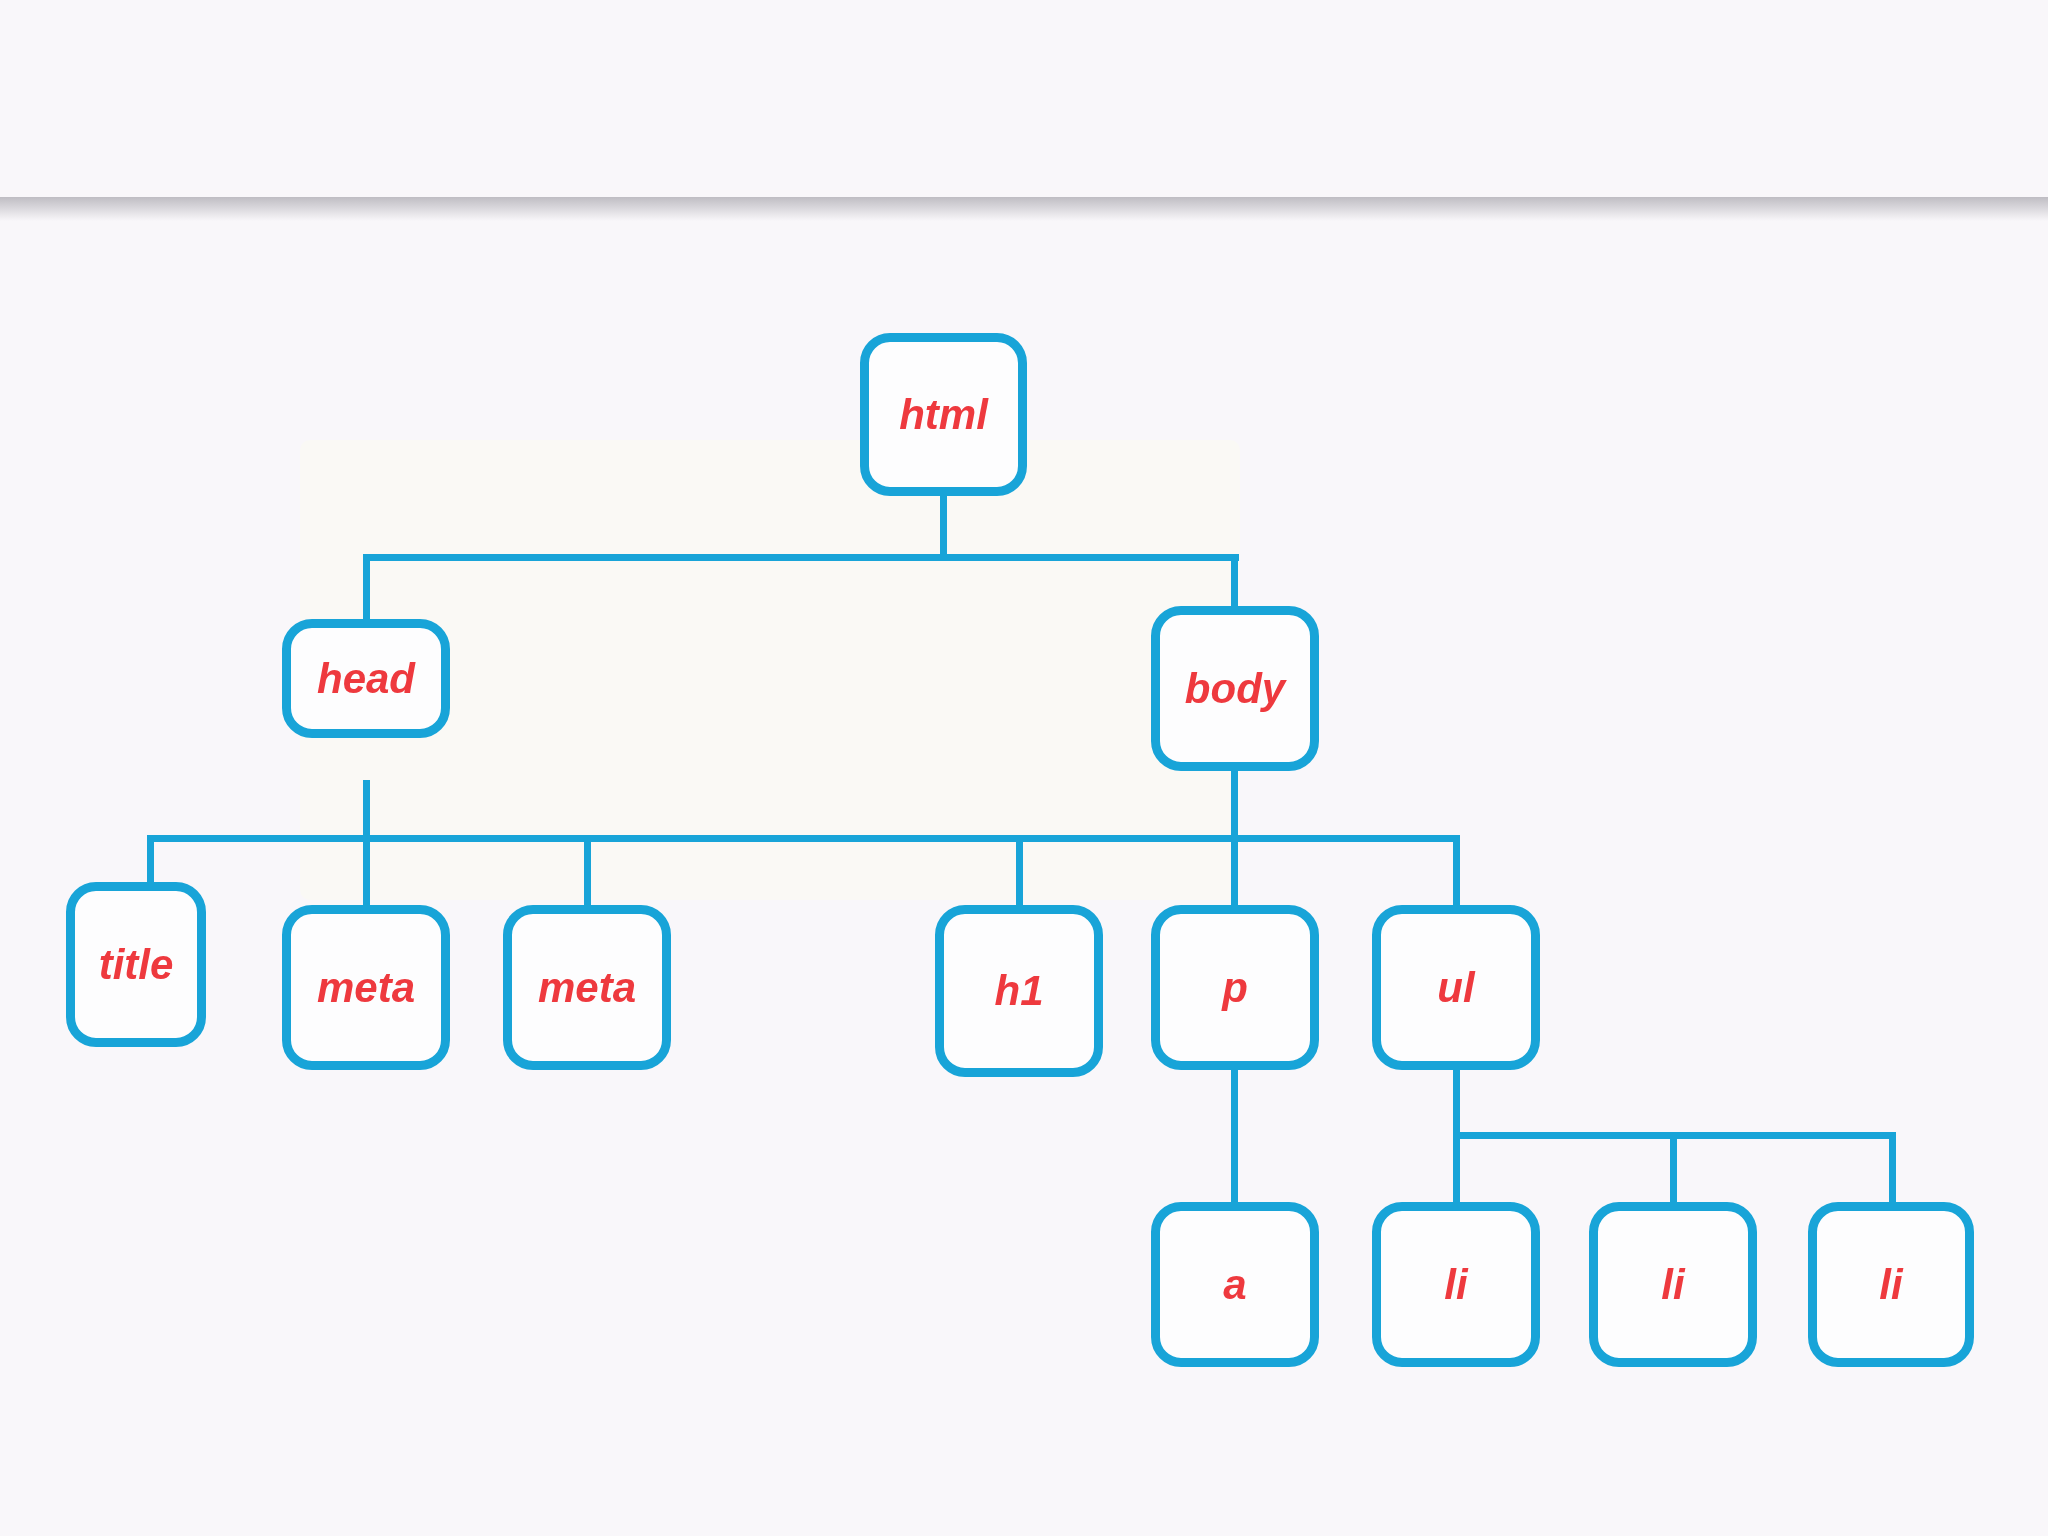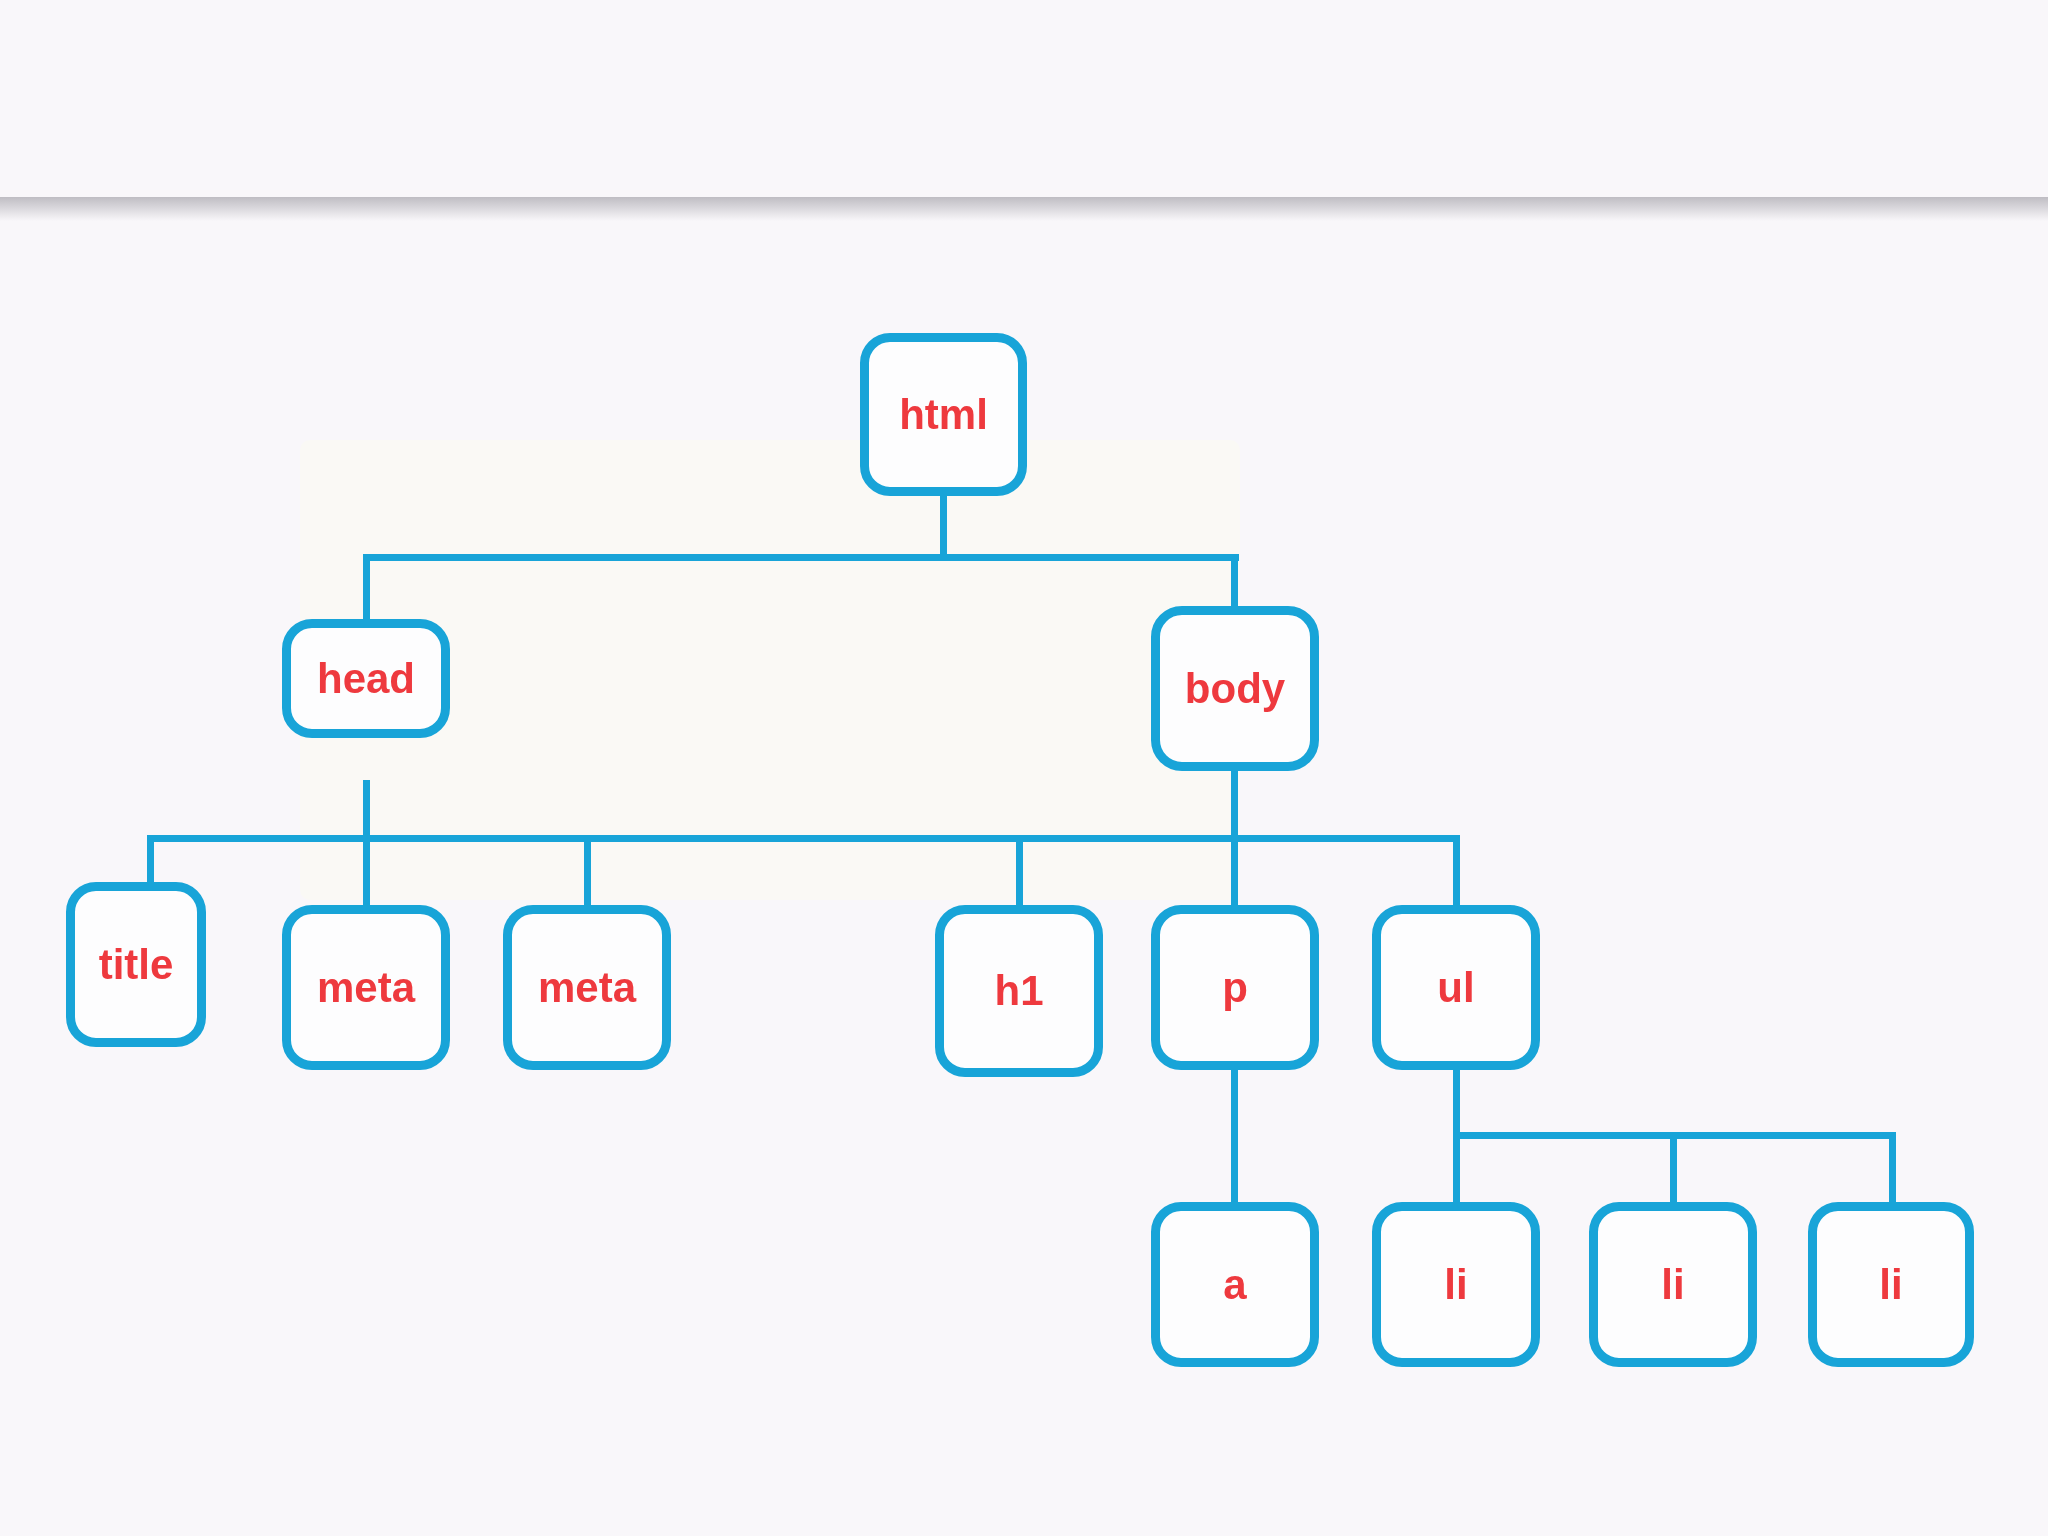--- a/index.html
+++ b/index.html
@@ -56,20 +56,21 @@
     box-sizing:border-box;
     background:var(--node-fill);
     border:9px solid var(--node-border);
     border-radius:30px;
     display:flex; align-items:center; justify-content:center;
     z-index:3;
   }
   .node .label{
     font-size:42px; font-weight:700; color:var(--node-label);
     line-height:1;
+    font-style:italic;
   }
   .line{
     position:absolute;
     background:var(--connector);
     z-index:2;
   }
 </style>
 </head>
 <body>
 
@@ -97,21 +98,21 @@
   <div class="line" style="left:1453px; top:1132px; width:443px;  height:7px;"></div>
   <div class="line" style="left:1670px; top:1132px; width:7px;    height:75px;"></div>
   <div class="line" style="left:1889px; top:1132px; width:7px;    height:75px;"></div>
 
   <div class="node" style="left:860px;  top:333px;  width:167px; height:163px;">
     <span class="label">html</span>
   </div>
   <div class="node" style="left:282px;  top:619px;  width:168px; height:119px;">
     <span class="label">head</span>
   </div>
-  <div class="node" style="left:1151px; top:606px;  width:168px; height:165px;border-radius:31px;">
+  <div class="node" style="left:1151px; top:606px;  width:168px; height:165px;">
     <span class="label">body</span>
   </div>
   <div class="node" style="left:66px;   top:882px;  width:140px; height:165px;">
     <span class="label">title</span>
   </div>
   <div class="node" style="left:282px;  top:905px;  width:168px; height:165px;">
     <span class="label">meta</span>
   </div>
   <div class="node" style="left:503px;  top:905px;  width:168px; height:165px;">
     <span class="label">meta</span>

